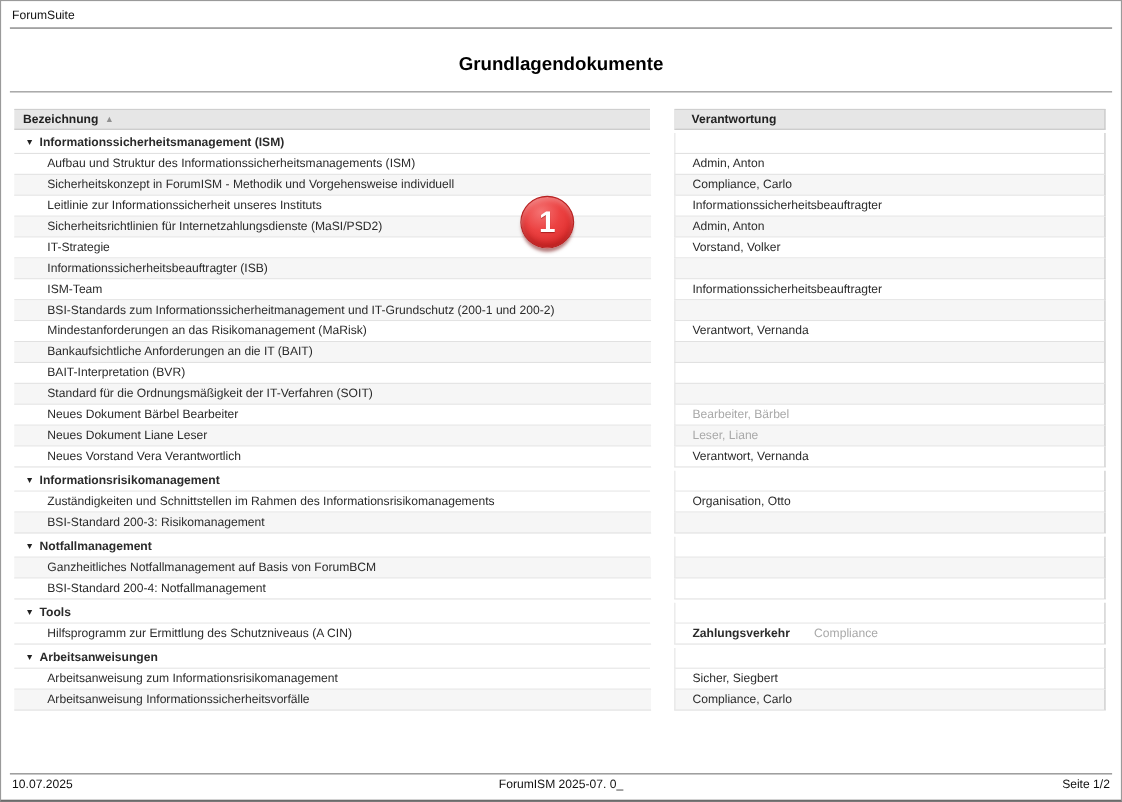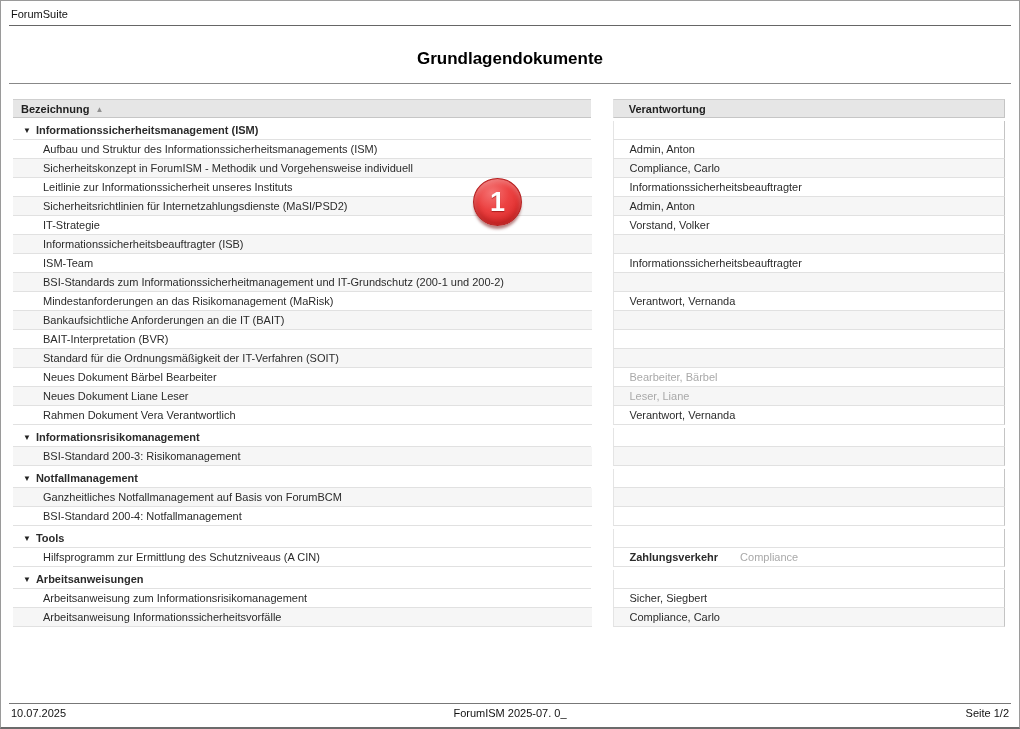--- a/index.html
+++ b/index.html
@@ -146,28 +146,33 @@
           <div class="c1"><span>Neues Dokument Bärbel Bearbeiter</span></div>
           <div class="gap"></div>
           <div class="c2"><span class="muted">Bearbeiter, Bärbel</span></div>
         </div>
         <div class="row g">
           <div class="c1"><span>Neues Dokument Liane Leser</span></div>
           <div class="gap"></div>
           <div class="c2"><span class="muted">Leser, Liane</span></div>
         </div>
         <div class="row w">
-          <div class="c1"><span>Rahmen Dokument Vera Verantwortlich</span></div>
+          <div class="c1"><span>Neues Vorstand Vera Verantwortlich</span></div>
           <div class="gap"></div>
           <div class="c2"><span>Verantwort, Vernanda</span></div>
         </div>
         <div class="row sec">
           <div class="c1 w"><span class="tri">▼</span><span>Informationsrisikomanagement</span></div>
           <div class="gap"></div>
           <div class="c2 w"></div>
+        </div>
+        <div class="row w">
+          <div class="c1"><span>Zuständigkeiten und Schnittstellen im Rahmen des Informationsrisikomanagements</span></div>
+          <div class="gap"></div>
+          <div class="c2"><span>Organisation, Otto</span></div>
         </div>
         <div class="row g">
           <div class="c1"><span>BSI-Standard 200-3: Risikomanagement</span></div>
           <div class="gap"></div>
           <div class="c2"></div>
         </div>
         <div class="row sec">
           <div class="c1 w"><span class="tri">▼</span><span>Notfallmanagement</span></div>
           <div class="gap"></div>
           <div class="c2 w"></div>

